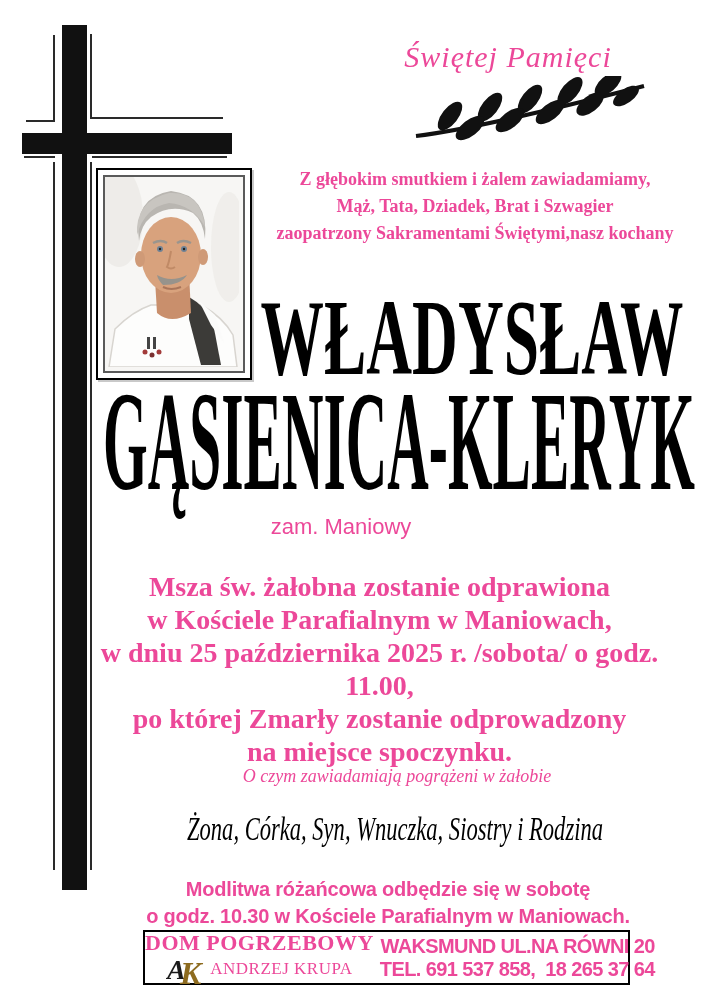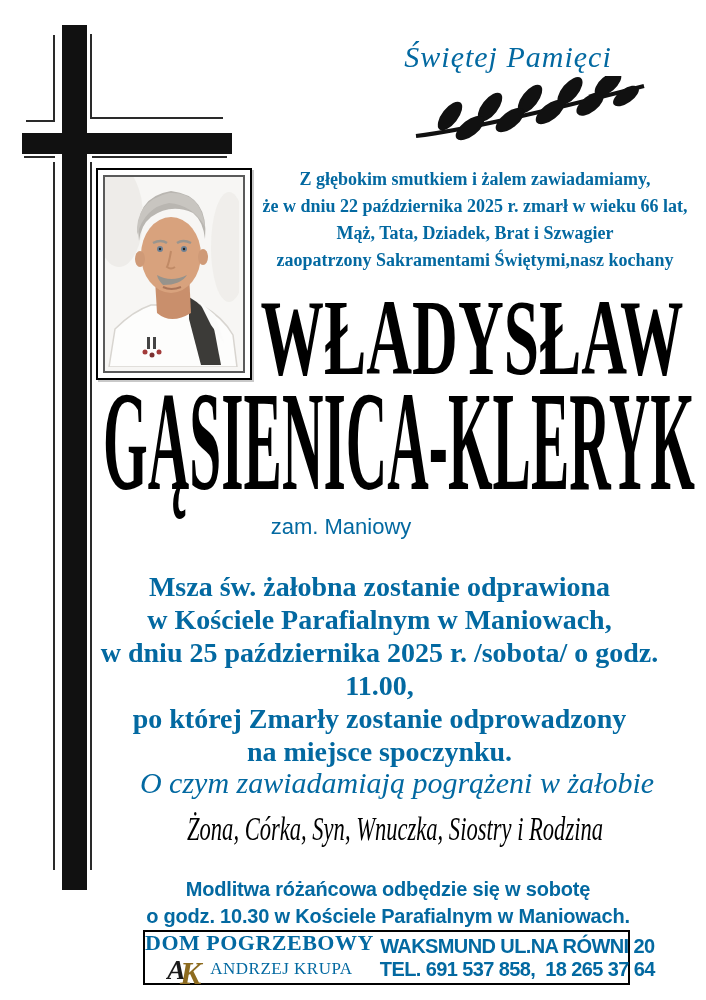--- a/index.html
+++ b/index.html
@@ -1,17 +1,17 @@
 <!DOCTYPE html>
 <html><head>
 <meta charset="utf-8">
 <style>
   html,body{margin:0;padding:0;background:#ffffff;}
   .poster{position:relative;width:706px;height:1000px;background:#ffffff;overflow:hidden;
-          font-family:"Liberation Serif","DejaVu Serif",serif;color:#0369a1;}
+          font-family:"Liberation Serif","DejaVu Serif",serif;color:#ec4899;}
   .abs{position:absolute;}
   
   .bar{position:absolute;background:#111;}
   .thin{position:absolute;background:#2a2a2a;}
   
   .sp-phrase{position:absolute;left:356px;top:40px;width:304px;text-align:center;
              font-style:italic;font-size:30px;letter-spacing:1px;}
   
   .photo-frame{position:absolute;left:96px;top:168px;width:152px;height:208px;
                border:2px solid #000;background:#fff;box-shadow:2px 2px 0 #c9c9c9;
@@ -21,33 +21,33 @@
   .intro{position:absolute;left:245px;top:166px;width:460px;text-align:center;
          font-weight:bold;font-size:18px;line-height:27px;}
   
   .residence{position:absolute;left:88px;top:514px;width:506px;text-align:center;
              font-family:"Liberation Sans","DejaVu Sans",sans-serif;font-size:22px;}
   
   .service{position:absolute;left:88px;top:570px;width:583px;text-align:center;
            font-weight:bold;font-size:28px;line-height:33px;}
   
   .closing{position:absolute;left:88px;top:766px;width:618px;text-align:center;
-           font-style:italic;font-size:30px;}
+           font-style:italic;font-size:18px;}
   
   .rosary{position:absolute;left:80px;top:876px;width:616px;text-align:center;
           font-family:"Liberation Sans","DejaVu Sans",sans-serif;
           font-weight:bold;font-size:20px;line-height:27px;letter-spacing:-0.2px;}
   
   .fbox{position:absolute;left:143px;top:930px;width:483px;height:51px;border:2px solid #000;
         display:flex;align-items:center;}
   .fbox-left{width:232px;text-align:center;}
   .fbox-left .company{font-weight:bold;font-size:22px;letter-spacing:0.5px;white-space:nowrap;}
   .fbox-left .ownrow{display:flex;align-items:center;justify-content:center;margin-top:-4px;}
   .fbox-left .owner{font-size:17px;letter-spacing:0.5px;white-space:nowrap;}
-  .fbox-right{flex:1;text-align:center;padding-left:6px;
+  .fbox-right{flex:1;text-align:right;padding-left:6px;
               font-family:"Liberation Sans","DejaVu Sans",sans-serif;
               font-weight:bold;font-size:20px;line-height:23px;letter-spacing:-0.6px;}
   .fbox-right .pre{white-space:pre;}
   svg text{font-family:"Liberation Serif","DejaVu Serif",serif;}
 </style>
 </head>
 <body>
 
 <div class="poster">
 
@@ -121,21 +121,20 @@
         <rect x="48" y="160" width="3" height="12" fill="#444"></rect>
         <circle cx="40" cy="175" r="2.5" fill="#a23a3a"></circle>
         <circle cx="47" cy="178" r="2.5" fill="#7a3030"></circle>
         <circle cx="54" cy="175" r="2.5" fill="#a23a3a"></circle>
       </svg>
     </div>
   </div>
 
   <div class="intro">
     <div>Z głębokim smutkiem i żalem zawiadamiamy,</div>
-    <div>że w dniu 22 października 2025 r. zmarł w wieku 66 lat,</div>
     <div>Mąż, Tata, Dziadek, Brat i Szwagier</div>
     <div>zaopatrzony Sakramentami Świętymi,nasz kochany</div>
   </div>
 
   <svg class="abs" style="left:0;top:285px;" width="706" height="250" viewBox="0 0 706 250">
     <text x="472" y="89" text-anchor="middle" font-size="108" font-weight="bold" fill="#000" textLength="423" lengthAdjust="spacingAndGlyphs">WŁADYSŁAW</text>
     <text x="399" y="204" text-anchor="middle" font-size="142" font-weight="bold" fill="#000" textLength="592" lengthAdjust="spacingAndGlyphs">GĄSIENICA-KLERYK</text>
   </svg>
 
   <div class="residence">zam. Maniowy</div>

